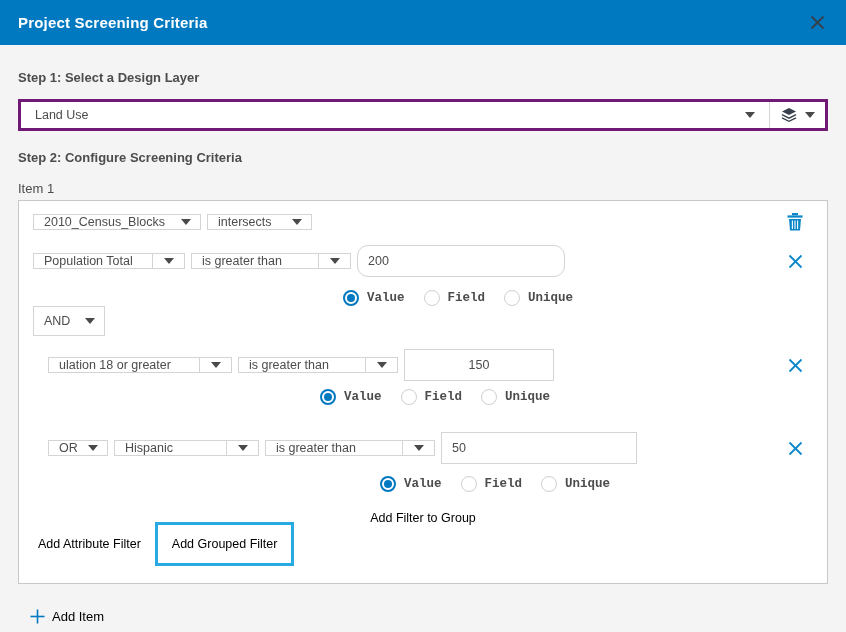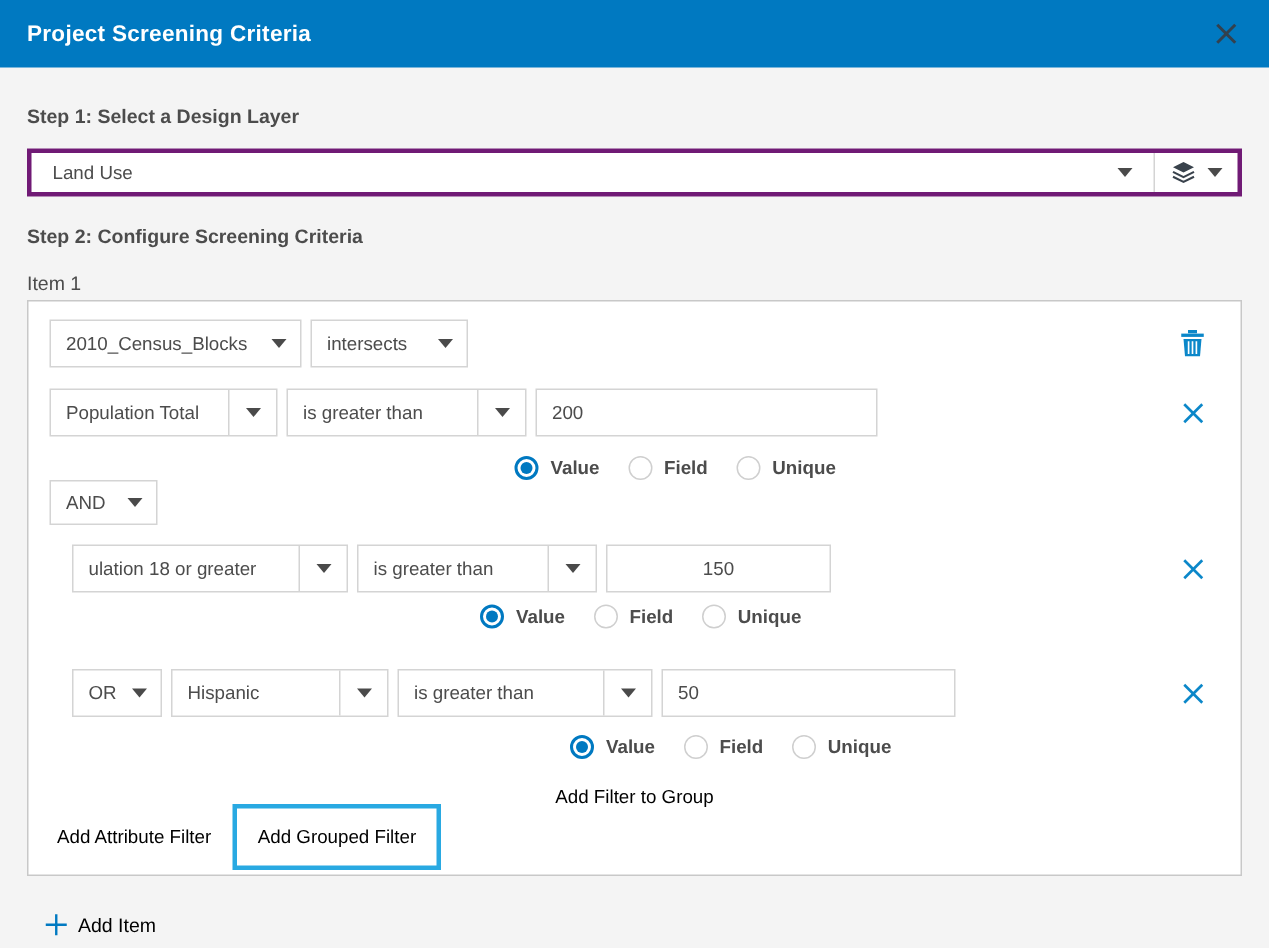--- a/index.html
+++ b/index.html
@@ -26,21 +26,21 @@
   .dlg-body { padding:0 18px; }
   .step-label { font-size:13px; font-weight:bold; }
   .step1-label { margin-top:25px; }
   .step2-label { margin-top:19px; }
   .item-label  { font-size:13px; margin-top:16px; }
 
   
   .sel {
     display:flex; align-items:stretch;
     background:#fff; border:1px solid #d4d4d4;
-    height:32px; cursor:pointer; flex:none;
+    height:16px; cursor:pointer; flex:none;
   }
   .sel-text {
     display:flex; align-items:center;
     padding:0 10px; font-size:12.5px; color:#4c4c4c;
     flex:1; overflow:hidden; white-space:nowrap;
   }
   .sel-caret {
     width:32px; display:flex; align-items:center; justify-content:center;
     border-left:1px solid #d4d4d4; flex:none;
   }
@@ -91,21 +91,21 @@
     padding:0 10px; outline:none;
   }
   .icon-btn {
     background:none; border:none; padding:0; cursor:pointer;
     display:flex; align-items:center; justify-content:center;
   }
   .trash-btn  { margin-left:auto; margin-right:10px; }
   .remove-btn { margin-left:auto; margin-right:10px; }
 
   
-  .radio-row { display:flex; align-items:center; font-size:12.5px; }
+  .radio-row { display:flex; align-items:center; font-size:12.5px;font-family:Liberation Mono, monospace; }
   .radio-opt { display:flex; align-items:center; cursor:pointer; margin-right:19px; }
   .radio-opt:last-child { margin-right:0; }
   .rb {
     width:16px; height:16px; border-radius:50%;
     border:1px solid #cfcfcf; background:#fff; flex:none;
     position:relative;
   }
   .rb.checked { border:2px solid #0079c1; }
   .rb.checked::after {
     content:""; position:absolute; left:2px; top:2px; right:2px; bottom:2px;
@@ -128,21 +128,21 @@
   }
   
   .add-item-row {
     margin-top:25px; margin-left:12px;
     display:flex; align-items:center; gap:7px; cursor:pointer; width:max-content;
   }
   .add-item-row .lnk { font-size:13px; }
 
   
   .w-census { width:168px; } .w-intersects { width:105px; }
-  .w-field1 { width:152px; } .w-op1 { width:160px; } .w-val1 { width:228px; }
+  .w-field1 { width:152px; } .w-op1 { width:160px; } .w-val1 { width:208px;border-radius:11px; }
   .w-and { width:72px; }
   .w-field2 { width:184px; } .w-op2 { width:160px; } .w-val2 { width:150px;text-align:center; }
   .w-or { width:60px; } .w-field3 { width:145px; } .w-op3 { width:170px; } .w-val3 { width:196px; }
 </style>
 </head>
 <body>
 
 <div class="dlg-header">
   <span class="dlg-title">Project Screening Criteria</span>
   <button class="close-btn">

